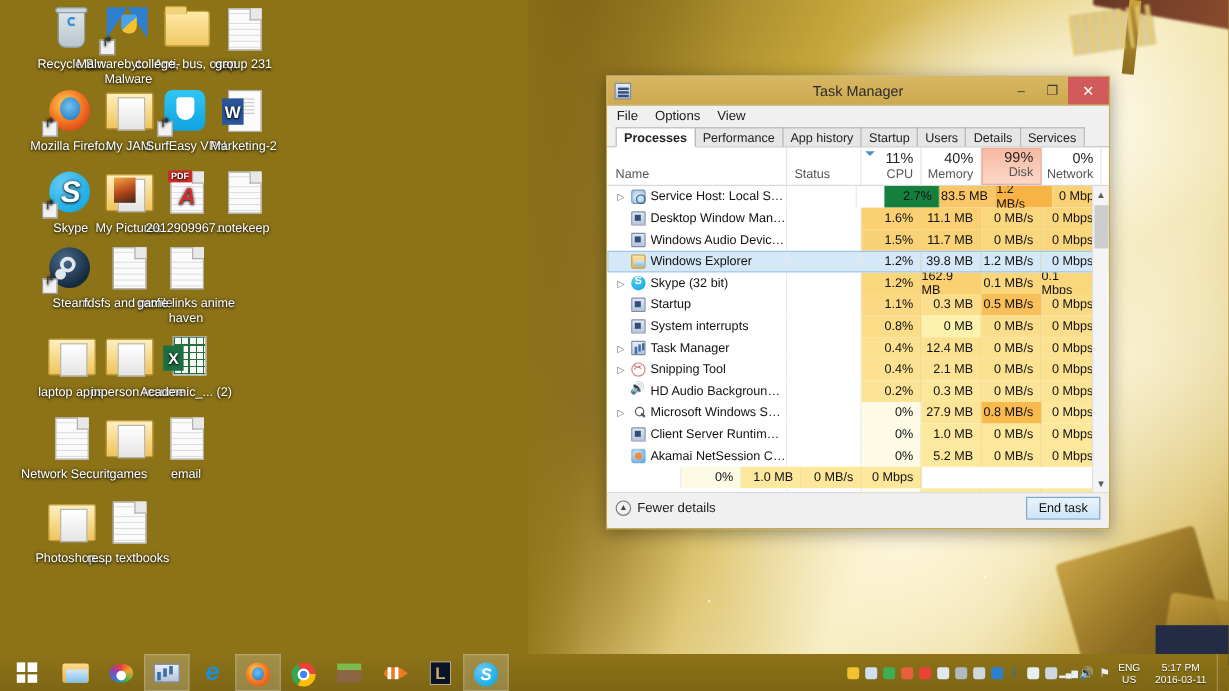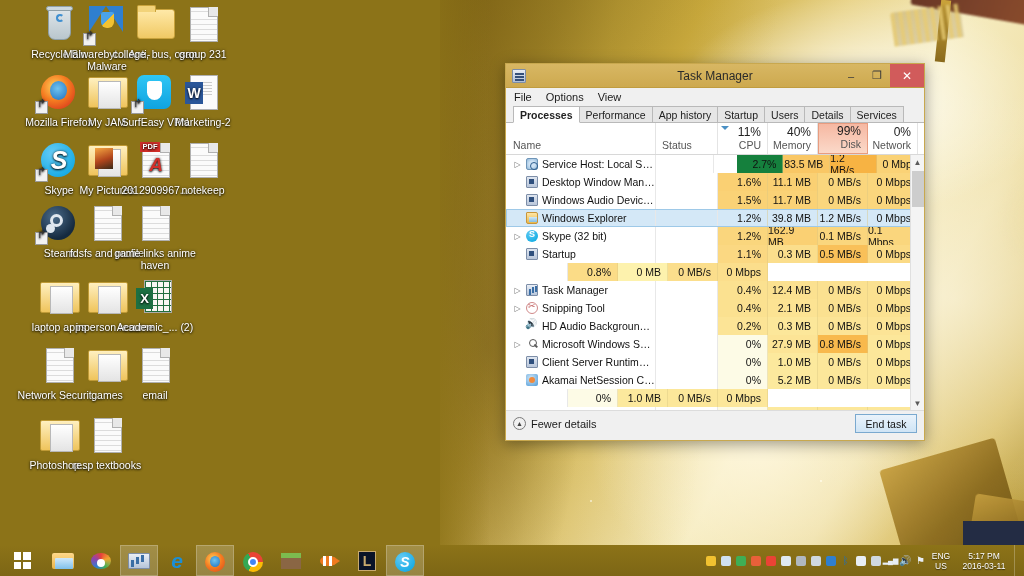--- a/index.html
+++ b/index.html
@@ -548,20 +548,25 @@
             <span class="pico pi-mono"></span>
             <span class="pname">Startup</span>
           </div>
           <div class="c status"></div>
           <div class="c num" style="background: rgb(251, 216, 130);">1.1%</div>
           <div class="c num" style="background: rgb(251, 222, 140);">0.3 MB</div>
           <div class="c num" style="background: rgb(249, 192, 89);">0.5 MB/s</div>
           <div class="c num" style="background: rgb(251, 218, 133);">0 Mbps</div>
         </div>
         <div class="trow">
+          <div class="c name">
+            <span class="expander"></span>
+            <span class="pico pi-mono"></span>
+            <span class="pname">System interrupts</span>
+          </div>
           <div class="c status"></div>
           <div class="c num" style="background: rgb(251, 220, 135);">0.8%</div>
           <div class="c num" style="background: rgb(253, 242, 173);">0 MB</div>
           <div class="c num" style="background: rgb(251, 222, 140);">0 MB/s</div>
           <div class="c num" style="background: rgb(251, 222, 140);">0 Mbps</div>
         </div>
         <div class="trow">
           <div class="c name">
             <span class="expander">▷</span>
             <span class="pico pi-tm"></span>

